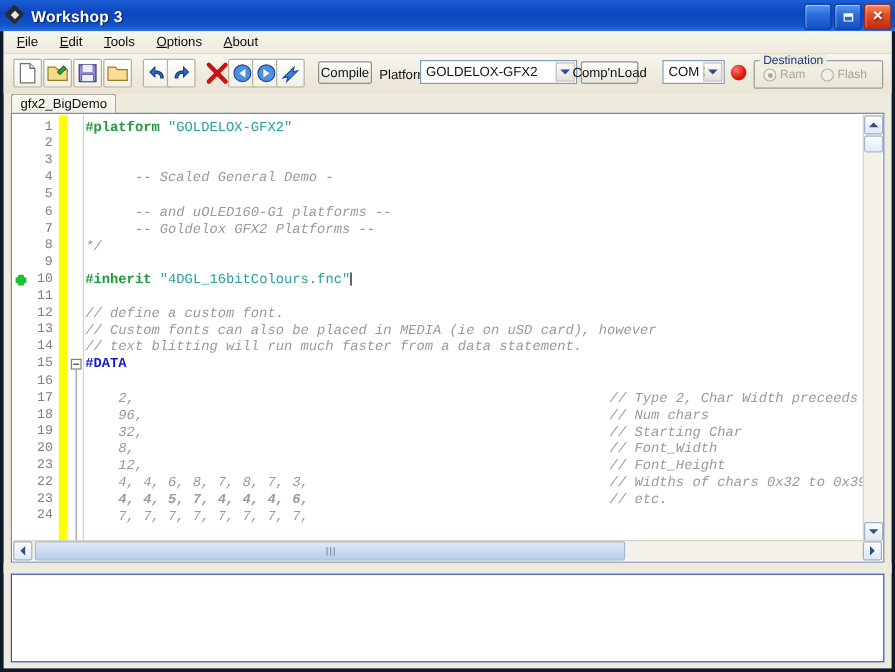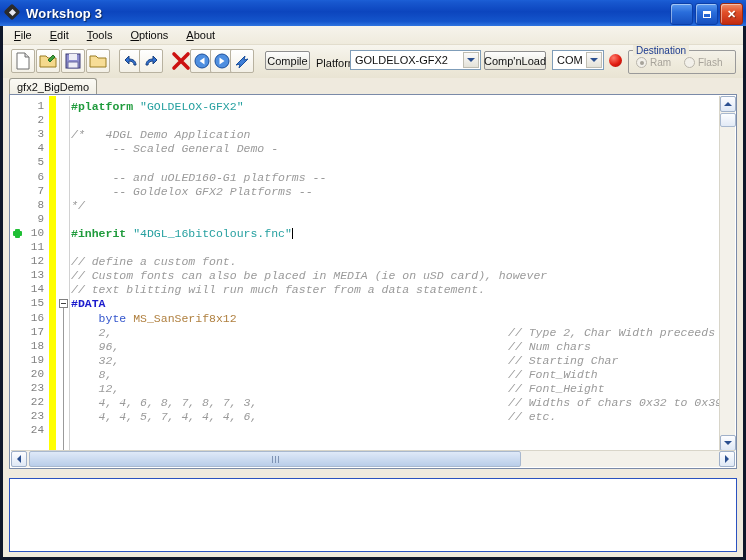--- a/index.html
+++ b/index.html
@@ -350,21 +350,21 @@
         <span>Compile</span>
       </div>
       <div class="tb-label" style="left:313px">Platform</div>
       <div class="combo" style="left:347px;width:131px">
         <span>GOLDELOX-GFX2</span>
         <span class="arrow">
             <i></i>
           </span>
       </div>
 
-      <div class="btnbox" style="left:481px;width:62px">
+      <div class="btnbox" style="left:481px;width:48px">
         <span>Comp'nLoad</span>
       </div>
       <div class="combo" style="left:549px;width:52px">
         <span>COM 3</span>
         <span class="arrow">
             <i></i>
           </span>
       </div>
       <div class="led" style="left:606px"></div>
 
@@ -419,47 +419,46 @@
           <div class="ln" style="top: 328.3px;">24</div>
         </div>
       <div class="gutter-mark"></div>
       <div class="gutter-fold" id="gutfold">
           <div class="foldbox" style="top: 203.4px;"></div>
           <div class="foldline" style="top: 212.4px; height: 142.6px;"></div>
         </div>
       <div class="code-area" id="codearea">
           <div class="cl" style="top: 4px;"><span class="k-dir">#platform </span><span class="k-str">"GOLDELOX-GFX2"</span></div>
           <div class="cl" style="top: 18.1px;"></div>
-          <div class="cl" style="top: 32.2px;"><span class="k-com">/*   4DGL Demo Application</span></div>
           <div class="cl" style="top: 46.3px;"><span class="k-com">      -- Scaled General Demo -</span></div>
           <div class="cl" style="top: 74.5px;"><span class="k-com">      -- and uOLED160-G1 platforms --</span></div>
           <div class="cl" style="top: 88.6px;"><span class="k-com">      -- Goldelox GFX2 Platforms --</span></div>
           <div class="cl" style="top: 102.7px;"><span class="k-com">*/</span></div>
           <div class="cl" style="top: 116.8px;"></div>
           <div class="cl" style="top: 130.9px;"><span class="k-dir">#inherit </span><span class="k-str">"4DGL_16bitColours.fnc"</span><span class="caret"></span></div>
           <div class="cl" style="top: 145px;"></div>
           <div class="cl" style="top: 159.1px;"><span class="k-com">// define a custom font.</span></div>
           <div class="cl" style="top: 173.2px;"><span class="k-com">// Custom fonts can also be placed in MEDIA (ie on uSD card), however</span></div>
           <div class="cl" style="top: 187.3px;"><span class="k-com">// text blitting will run much faster from a data statement.</span></div>
           <div class="cl" style="top: 201.4px;"><span class="k-pp">#DATA</span></div>
-          <div class="cl" style="top: 215.5px;"><span class="k-type">    byte </span><span class="k-ident">MS_SanSerif8x12</span></div>
           <div class="cl" style="top: 229.6px;"><span class="k-num">    2,</span></div>
           <div class="cl k-com" style="top: 229.6px; left: 437px;">// Type 2, Char Width preceeds ch</div>
           <div class="cl" style="top: 243.7px;"><span class="k-num">    96,</span></div>
           <div class="cl k-com" style="top: 243.7px; left: 437px;">// Num chars</div>
           <div class="cl" style="top: 257.8px;"><span class="k-num">    32,</span></div>
           <div class="cl k-com" style="top: 257.8px; left: 437px;">// Starting Char</div>
           <div class="cl" style="top: 271.9px;"><span class="k-num">    8,</span></div>
           <div class="cl k-com" style="top: 271.9px; left: 437px;">// Font_Width</div>
           <div class="cl" style="top: 286px;"><span class="k-num">    12,</span></div>
           <div class="cl k-com" style="top: 286px; left: 437px;">// Font_Height</div>
           <div class="cl" style="top: 300.1px;"><span class="k-num">    4, 4, 6, 8, 7, 8, 7, 3,</span></div>
           <div class="cl k-com" style="top: 300.1px; left: 437px;">// Widths of chars 0x32 to 0x39</div>
-          <div class="cl" style="top: 314.2px;"><span class="k-num">    4, 4, 5, 7, 4, 4, 4, 6,</span></div>
+          <div class="cl" style="top: 314.2px; font-weight: bold;"><span class="k-num">    4, 4, 5, 7, 4, 4, 4, 6,</span></div>
           <div class="cl k-com" style="top: 314.2px; left: 437px;">// etc.</div>
+          <div class="cl" style="top: 328.3px;"><span class="k-num">    7, 7, 7, 7, 7, 7, 7, 7,</span></div>
         </div>
 
       <div class="vsb">
         <div class="sb-arrow up">
             <i></i>
           </div>
         <div class="vthumb"></div>
         <div class="sb-arrow down" style="position:absolute;top:339px;left:0">
             <i></i>
           </div>

